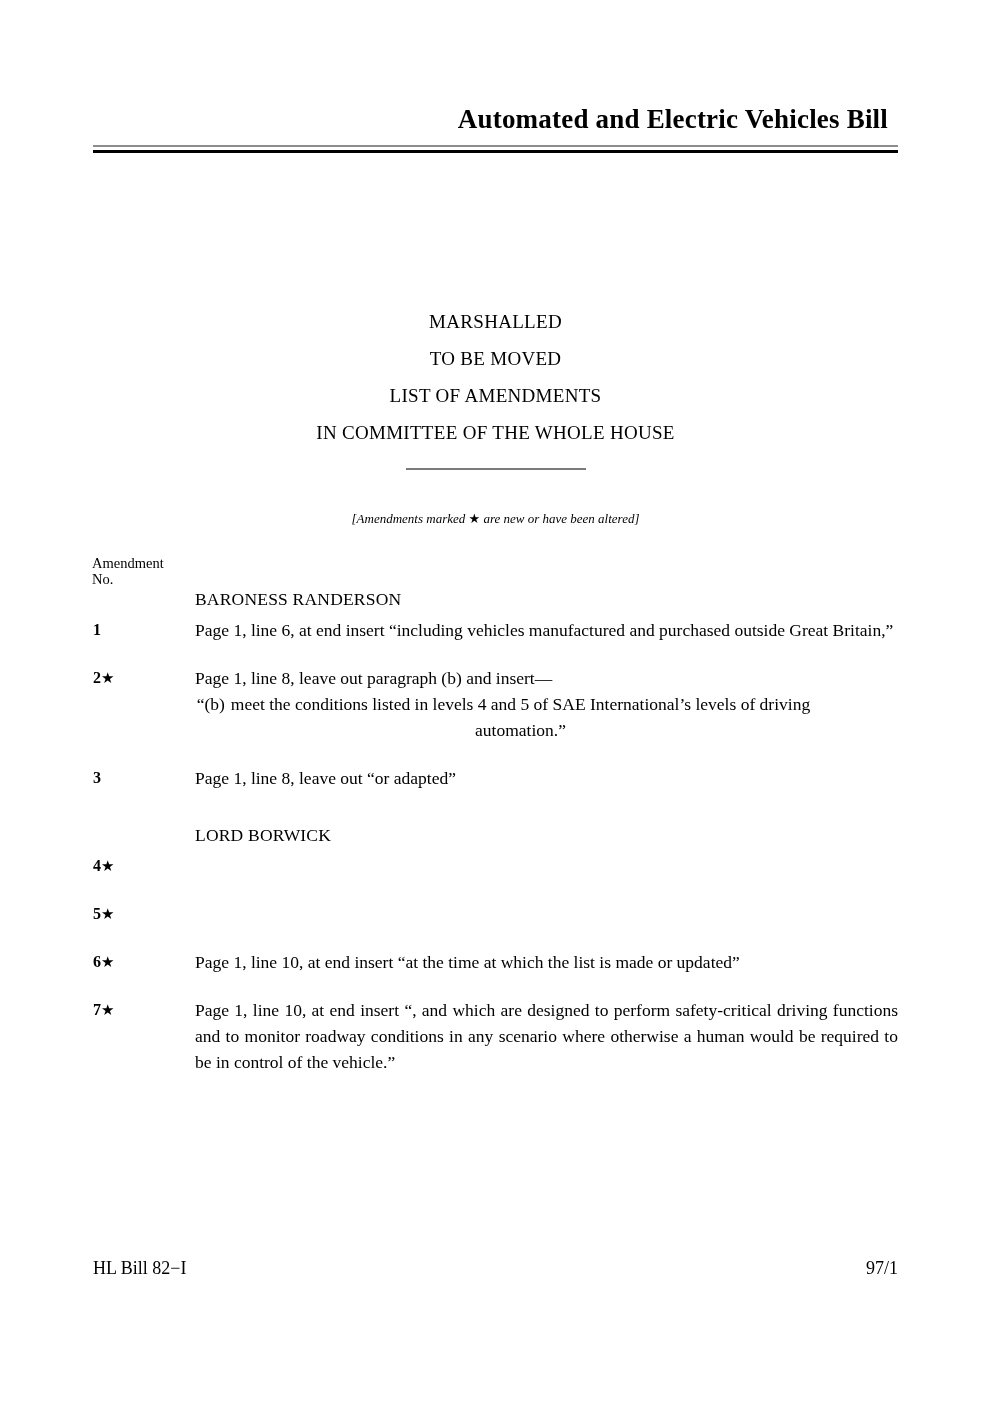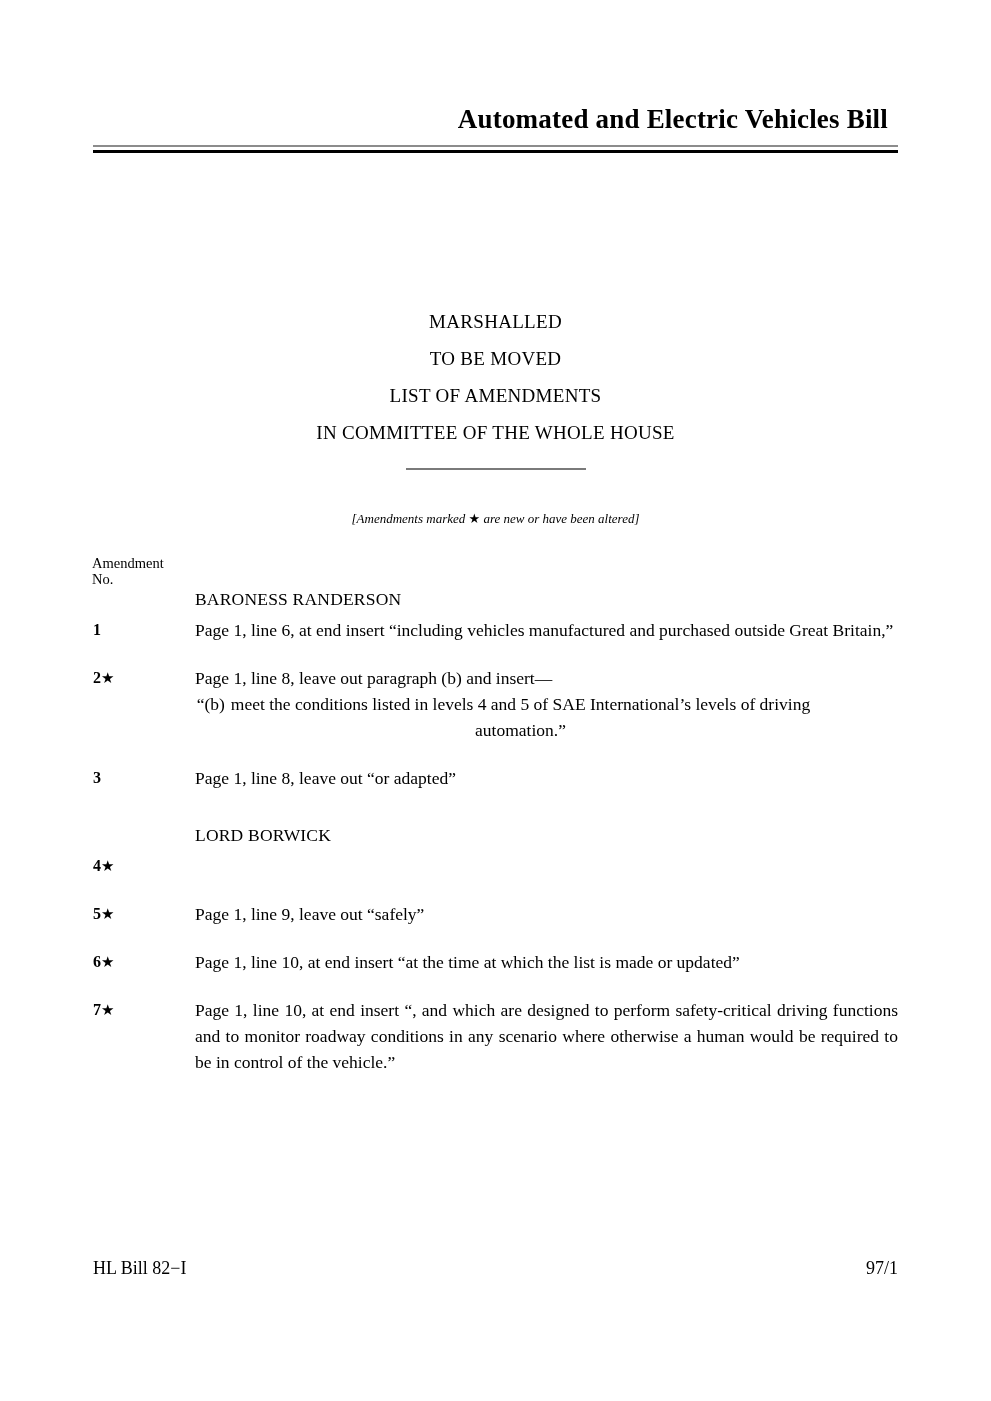--- a/index.html
+++ b/index.html
@@ -240,21 +240,20 @@
     </div>
 
     <div class="member-name second">LORD BORWICK</div>
 
     <div class="amend-row">
       <div class="amend-no"><span>4</span><span class="star">★</span></div>
     </div>
 
     <div class="amend-row">
       <div class="amend-no"><span>5</span><span class="star">★</span></div>
-      <div class="amend-body nojust">Page 1, line 9, leave out “safely”</div>
     </div>
 
     <div class="amend-row">
       <div class="amend-no"><span>6</span><span class="star">★</span></div>
       <div class="amend-body nojust">Page 1, line 10, at end insert “at the time at which the list is made or updated”</div>
     </div>
 
     <div class="amend-row">
       <div class="amend-no"><span>7</span><span class="star">★</span></div>
       <div class="amend-body">Page 1, line 10, at end insert “, and which are designed to perform safety-critical driving functions and to monitor roadway conditions in any scenario where otherwise a human would be required to be in control of the vehicle.”</div>

